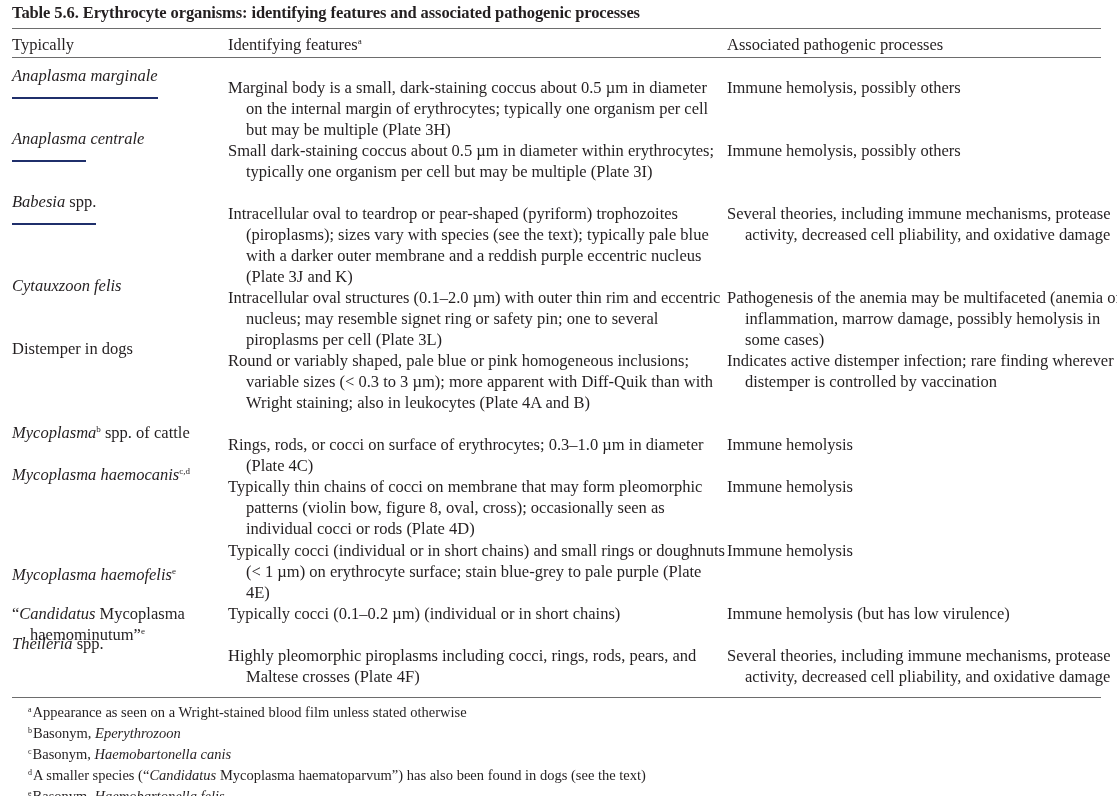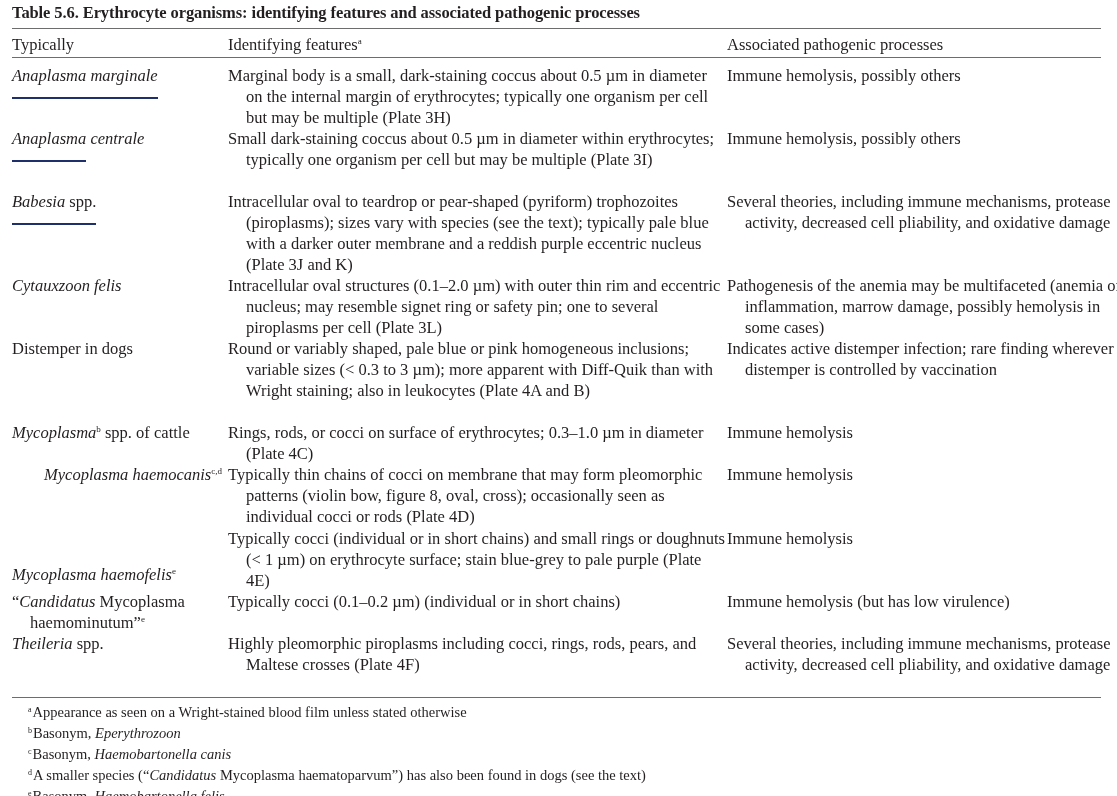--- a/index.html
+++ b/index.html
@@ -20,21 +20,21 @@
   .hdr {
     position: absolute; top: 35px; font-size: 16.5px; white-space: nowrap;
   }
   .row { position: absolute; left: 0; width: 1117px; }
   .cell {
     position: absolute; top: 0; font-size: 16.5px; line-height: 21px;
   }
   .c1 { left: 12px; width: 210px; }
   .c2 { left: 228px; width: 480px; }
   .c3 { left: 727px; width: 385px; }
-  .hang { padding-left: 18px; text-indent: -18px; }
+  .hang { padding-left: 18px; text-indent: -18px; margin-top: 12px; }
   .ital { font-style: italic; }
   .ul { border-bottom: 2px solid #1f2f6b; padding-bottom: 12px; }
   sup { font-size: 9px; line-height: 0; vertical-align: 6px; }
   .fn {
     position: absolute; left: 28px; font-size: 14.5px; white-space: nowrap;
   }
   .fn sup { font-size: 8px; vertical-align: 5px; margin-right: 1px; }
 </style>
 </head>
 <body>
@@ -86,21 +86,21 @@
 
 <div class="row" style="top:422px;">
   <div class="cell c1" style="white-space:nowrap;">
     <span class="ital">Mycoplasma</span><sup>b</sup><span> spp. of cattle</span>
   </div>
   <div class="cell c2 hang">Rings, rods, or cocci on surface of erythrocytes; 0.3–1.0 µm in diameter (Plate 4C)</div>
   <div class="cell c3 hang">Immune hemolysis</div>
 </div>
 
 <div class="row" style="top:464px;">
-  <div class="cell c1" style="white-space:nowrap;text-align:right;">
+  <div class="cell c1" style="white-space:nowrap;">
     <span class="ital">Mycoplasma haemocanis</span><sup>c,d</sup>
   </div>
   <div class="cell c2 hang">Typically thin chains of cocci on membrane that may form pleomorphic patterns (violin bow, figure 8, oval, cross); occasionally seen as individual cocci or rods (Plate 4D)</div>
   <div class="cell c3 hang">Immune hemolysis</div>
 </div>
 
 <div class="row" style="top:528px;">
   <div class="cell c1" style="white-space:nowrap;margin-top:36px;">
     <span class="ital">Mycoplasma haemofelis</span><sup>e</sup>
   </div>

